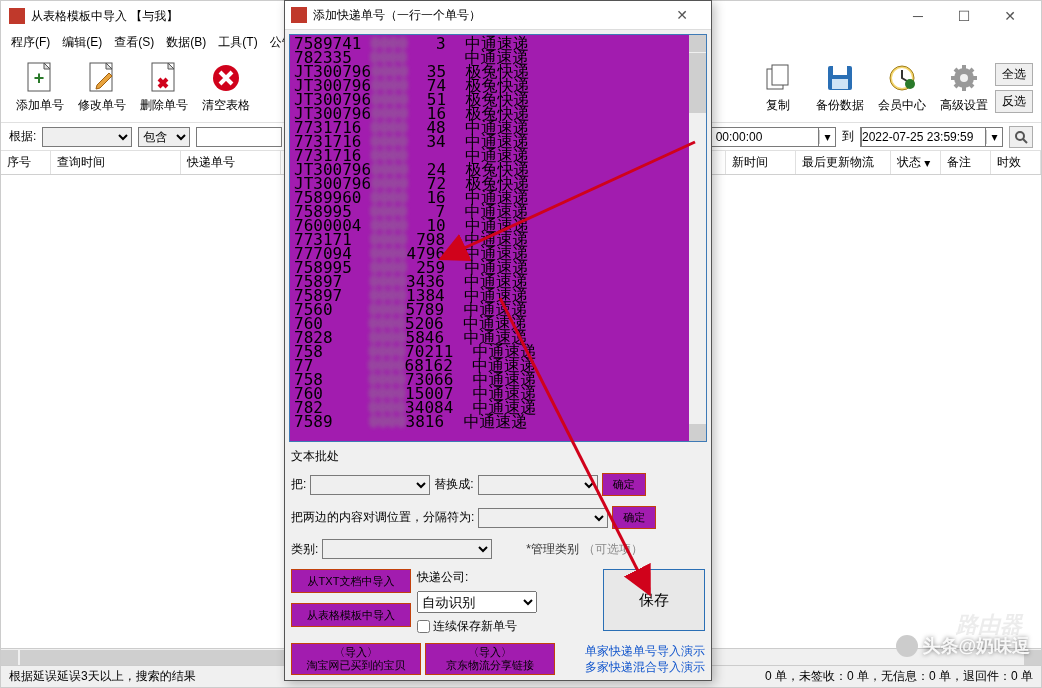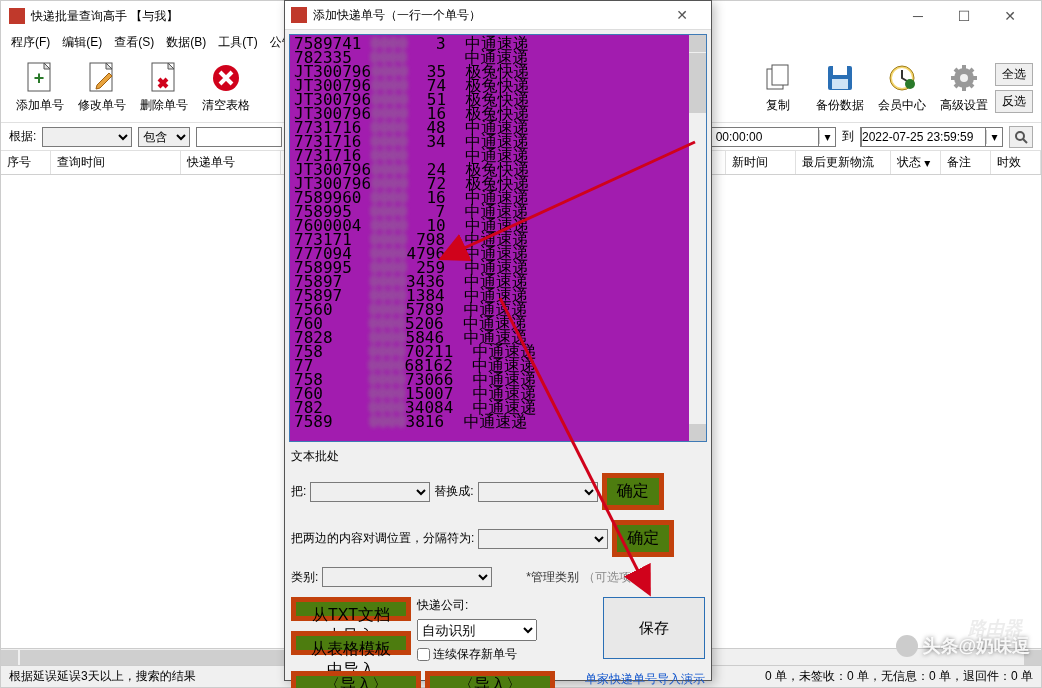--- a/index.html
+++ b/index.html
@@ -226,24 +226,24 @@
   align-items: center;
   gap: 4px;
   margin-bottom: 10px;
 }
 .batch-row select, .batch-row input[type=text] {
   height: 20px;
   border: 1px solid #7a7a7a;
   font-size: 12px;
 }
 .btn {
-  border: 5px solid #c2410c;
-  background: #4d7c0f;
+  border: 1px solid #c2410c;
+  background: #a21caf;
   padding: 3px 10px;
-  font-size: 16px;
+  font-size: 11px;
 }
 
 .bottom-grid {
   display: flex;
   gap: 6px;
   align-items: flex-start;
 }
 .bottom-left {
   display: flex;
   flex-direction: column;
@@ -284,34 +284,34 @@
   display: flex; align-items: center; gap: 4px;
 }
 .wm .av {
   width: 22px; height: 22px; border-radius: 50%;
   background: #ccc;
 }
 .wm-logo {
   position: absolute;
   right: 20px; bottom: 48px;
   color: rgba(200,200,200,.35);
-  font-size: 18px;
+  font-size: 22px;
   font-weight: bold;
   font-style: italic;
 }
 
 label.chk { display: inline-flex; align-items: center; gap: 3px; }
 </style>
 </head>
 <body>
 
 <div class="main-window">
   <div class="main-titlebar">
     <span class="app-icon-small"></span>
-    <span>快递批量查询高手 【与我】</span>
+    <span>从表格模板中导入 【与我】</span>
     <div class="win-controls">
       <div class="win-btn">─</div>
       <div class="win-btn">☐</div>
       <div class="win-btn close">✕</div>
     </div>
   </div>
 
   <div class="menubar">
     <span>程序(F)</span>
     <span>编辑(E)</span>

